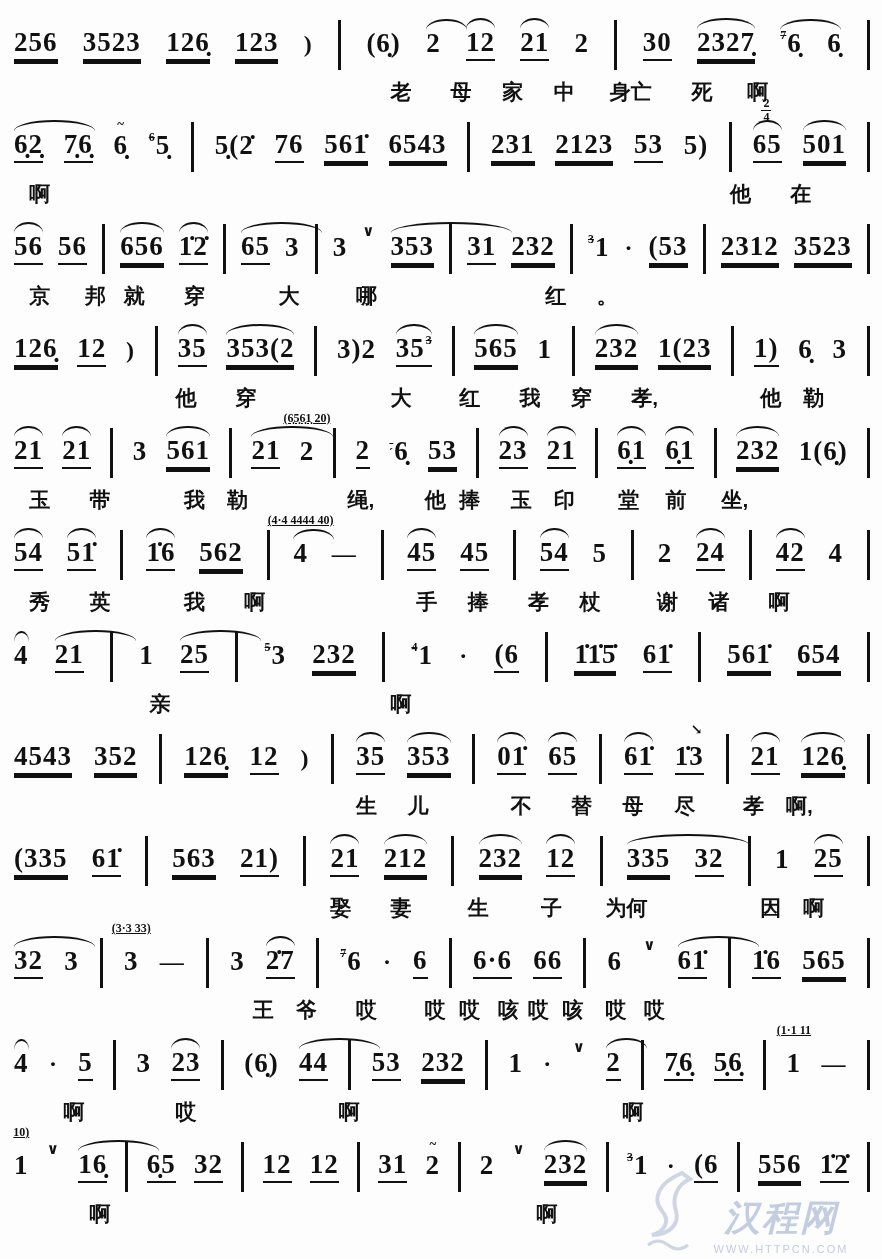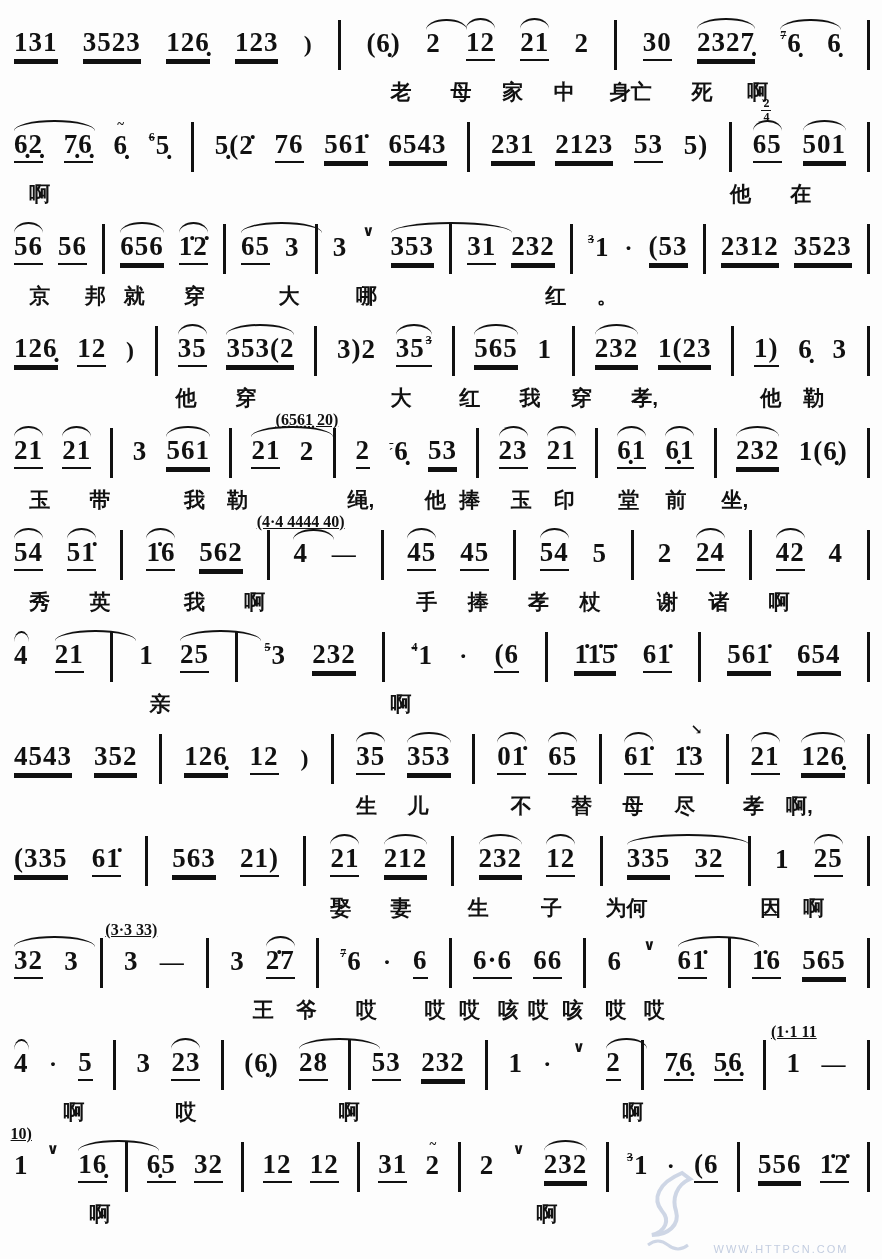--- a/index.html
+++ b/index.html
@@ -28,21 +28,21 @@
   }
   .arc1::before{left:0;right:0;}
   .arc2::before{left:0;width:280%;z-index:2;}
   .grace{
     font-size:12px;font-weight:bold;position:relative;top:-13px;
     text-decoration:line-through;margin-right:1px;letter-spacing:0;
   }
   .grace.ga{margin-left:1px;margin-right:0;}
   .ann{
     position:absolute;top:-26px;left:50%;transform:translateX(-50%);
-    font-size:16px;font-weight:bold;white-space:nowrap;letter-spacing:0;
+    font-size:12px;font-weight:bold;white-space:nowrap;letter-spacing:0;
     text-decoration:underline;
   }
   .ts{
     position:absolute;top:-34px;left:30%;font-size:12px;font-weight:bold;
     text-align:center;line-height:1.1;letter-spacing:0;
   }
   .ts .num{display:block;border-bottom:1px solid #111;padding:0 2px;}
   .ts .den{display:block;}
   .topm{
     position:absolute;top:-15px;left:50%;transform:translateX(-50%);
@@ -68,21 +68,21 @@
     font-size:11px;letter-spacing:2px;font-family:"Liberation Sans",sans-serif;
   }
   #watermark svg{position:absolute;left:-48px;bottom:0;opacity:.8;}
 </style>
 </head>
 <body>
 
 <div id="score">
     <div class="line">
       <div class="notes">
-        <span class="tok u2">131</span>
+        <span class="tok u2">256</span>
         <span class="tok u2">3523</span>
         <span class="tok u2">126̣</span>
         <span class="tok u2">123</span>
         <span class="tok sym">)</span>
         <span class="bar"></span>
         <span class="tok">(6̣)</span>
         <span class="tok arc2">2</span>
         <span class="tok u1 arc1">12</span>
         <span class="tok u1 arc1">21</span>
         <span class="tok">2</span>
@@ -416,21 +416,21 @@
     <div class="line">
       <div class="notes">
         <span class="tok arc1">4</span>
         <span class="tok sym">·</span>
         <span class="tok u1">5</span>
         <span class="bar"></span>
         <span class="tok">3</span>
         <span class="tok u1 arc1">23</span>
         <span class="bar"></span>
         <span class="tok">(6̣)</span>
-        <span class="tok u1 arc2">28</span>
+        <span class="tok u1 arc2">44</span>
         <span class="bar"></span>
         <span class="tok u1">53</span>
         <span class="tok u2">232</span>
         <span class="bar"></span>
         <span class="tok">1</span>
         <span class="tok sym">·</span>
         <span class="tok breath">∨</span>
         <span class="tok u1 arc2">2</span>
         <span class="bar"></span>
         <span class="tok u1">7̣6̣</span>
@@ -479,14 +479,15 @@
         <span style="left: 61%;">啊</span>
       </div>
     </div>
   </div>
 
 <div id="watermark">
   <svg width="60" height="90" viewBox="0 0 60 90">
     <path d="M44 8 C20 18 14 34 24 46 C32 55 28 66 14 70 C30 70 42 60 38 46 C34 34 38 20 52 14 Z" fill="none" stroke="#c3cde0" stroke-width="4"></path>
     <path d="M10 80 Q20 72 30 80 T50 80" fill="none" stroke="#c3cde0" stroke-width="3"></path>
   </svg>
+  <div class="wm-cn">汉程网</div>
   <div class="wm-url">WWW.HTTPCN.COM</div>
 </div>
 
 </body></html>

